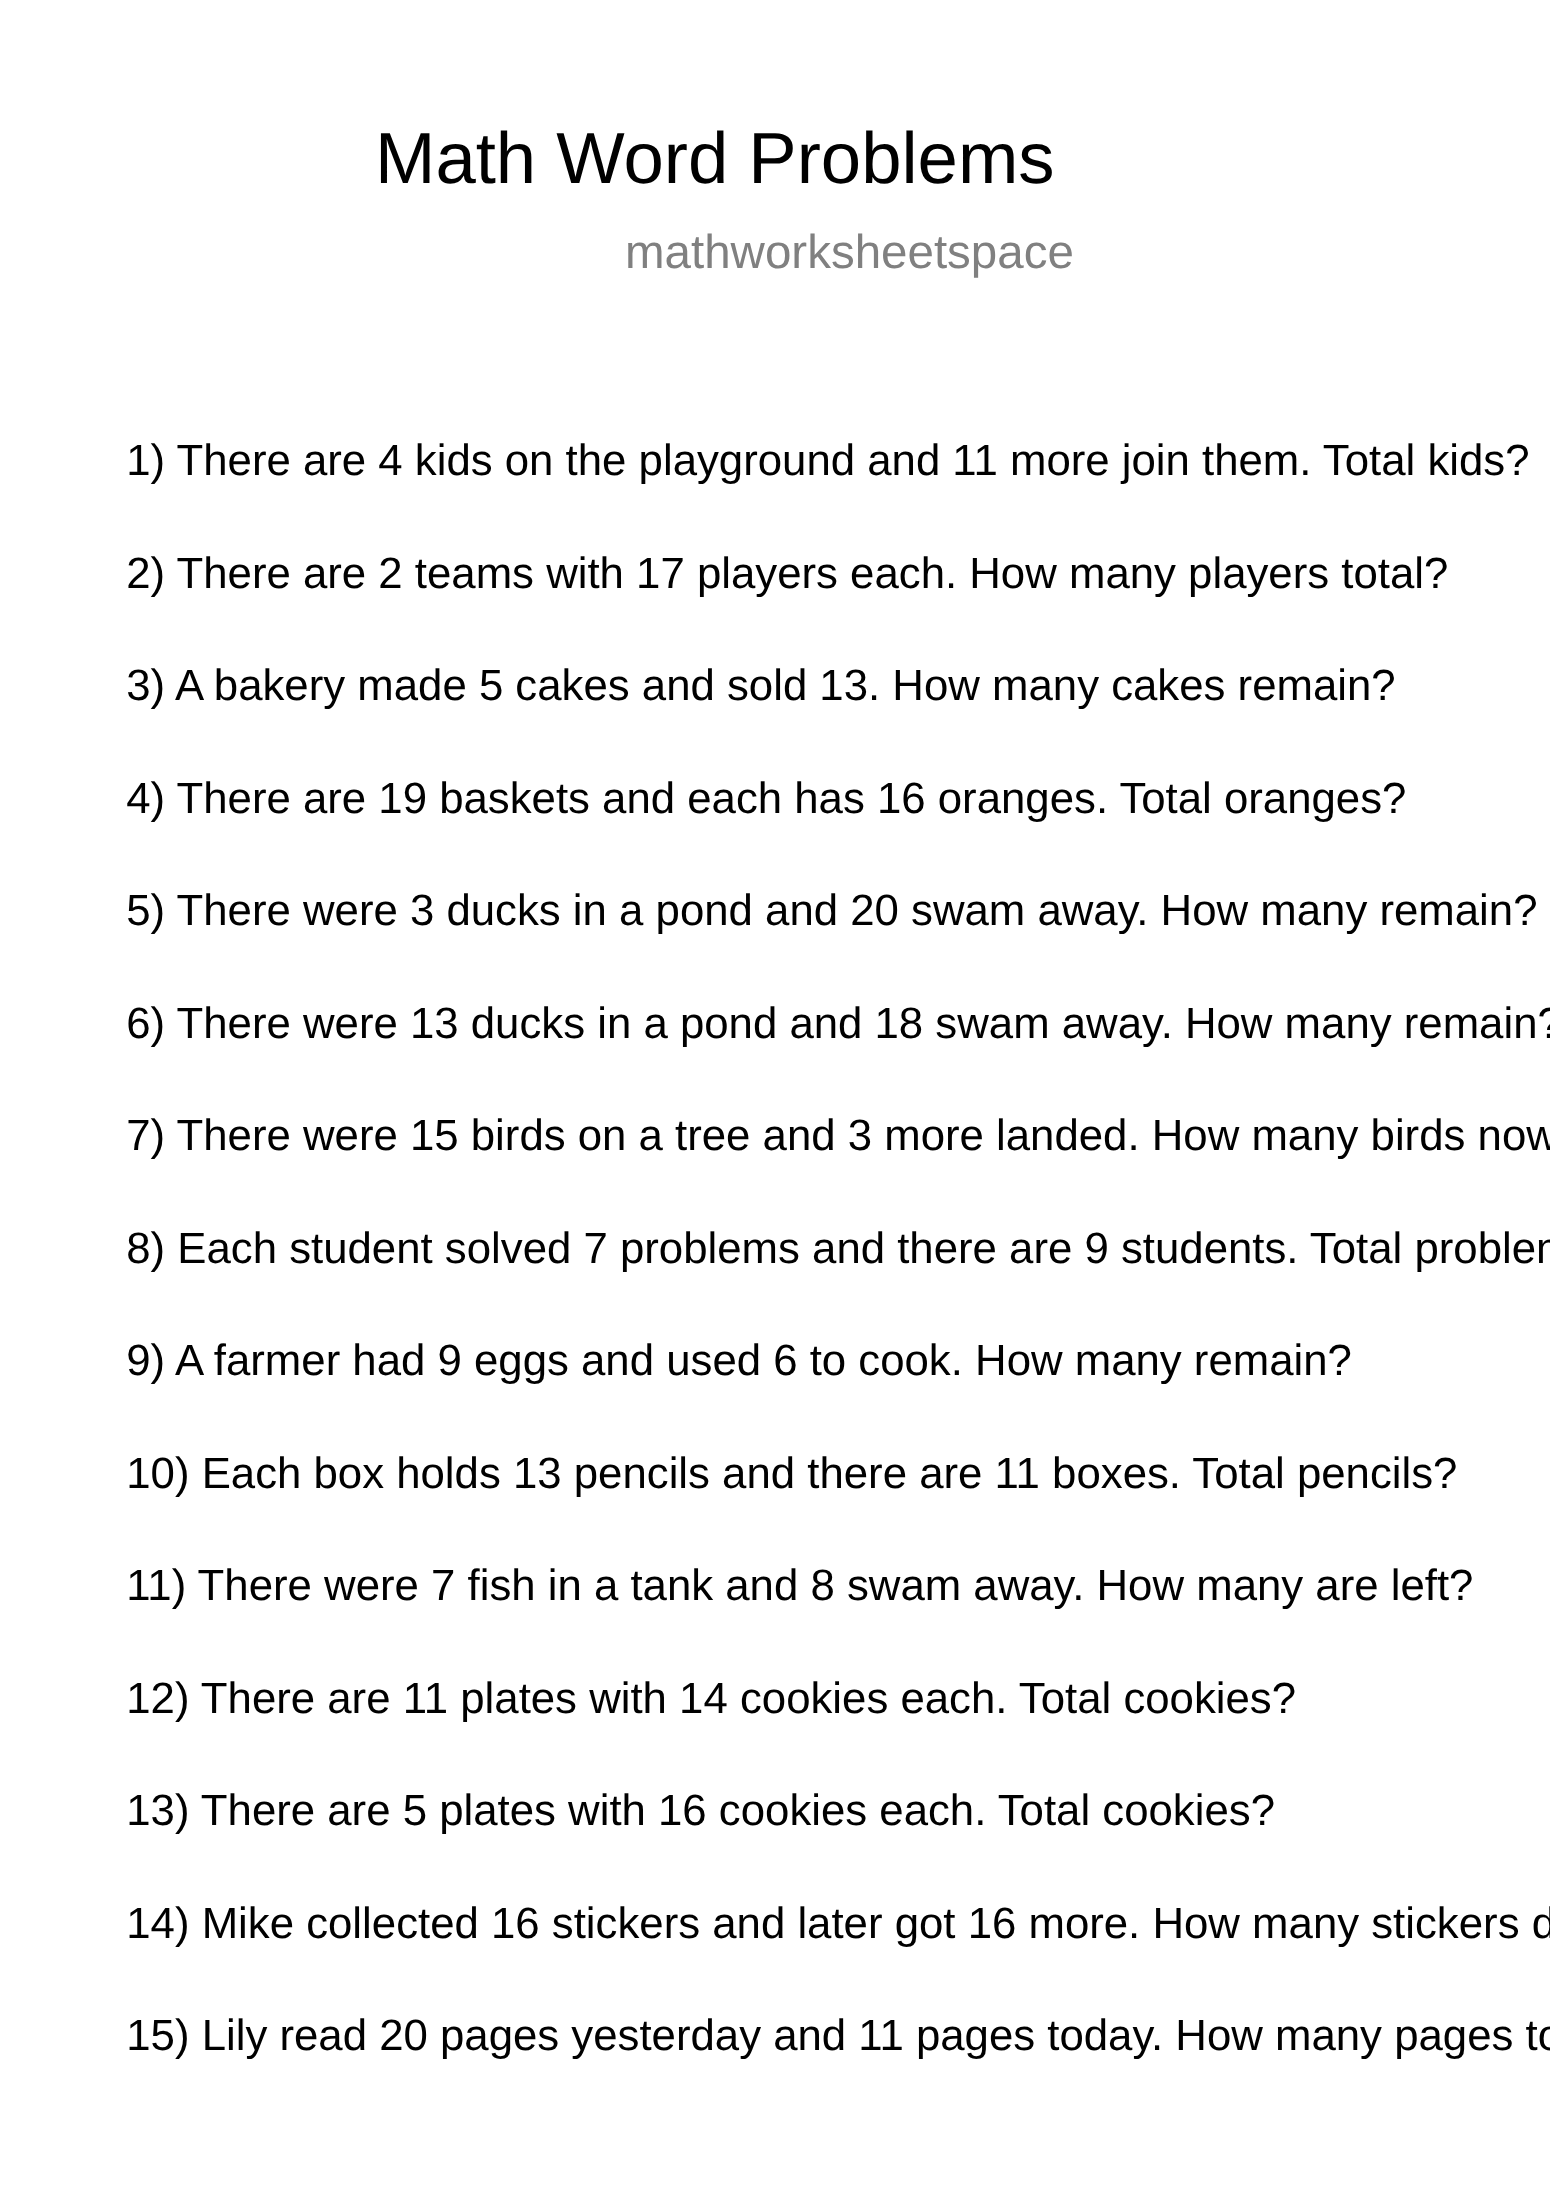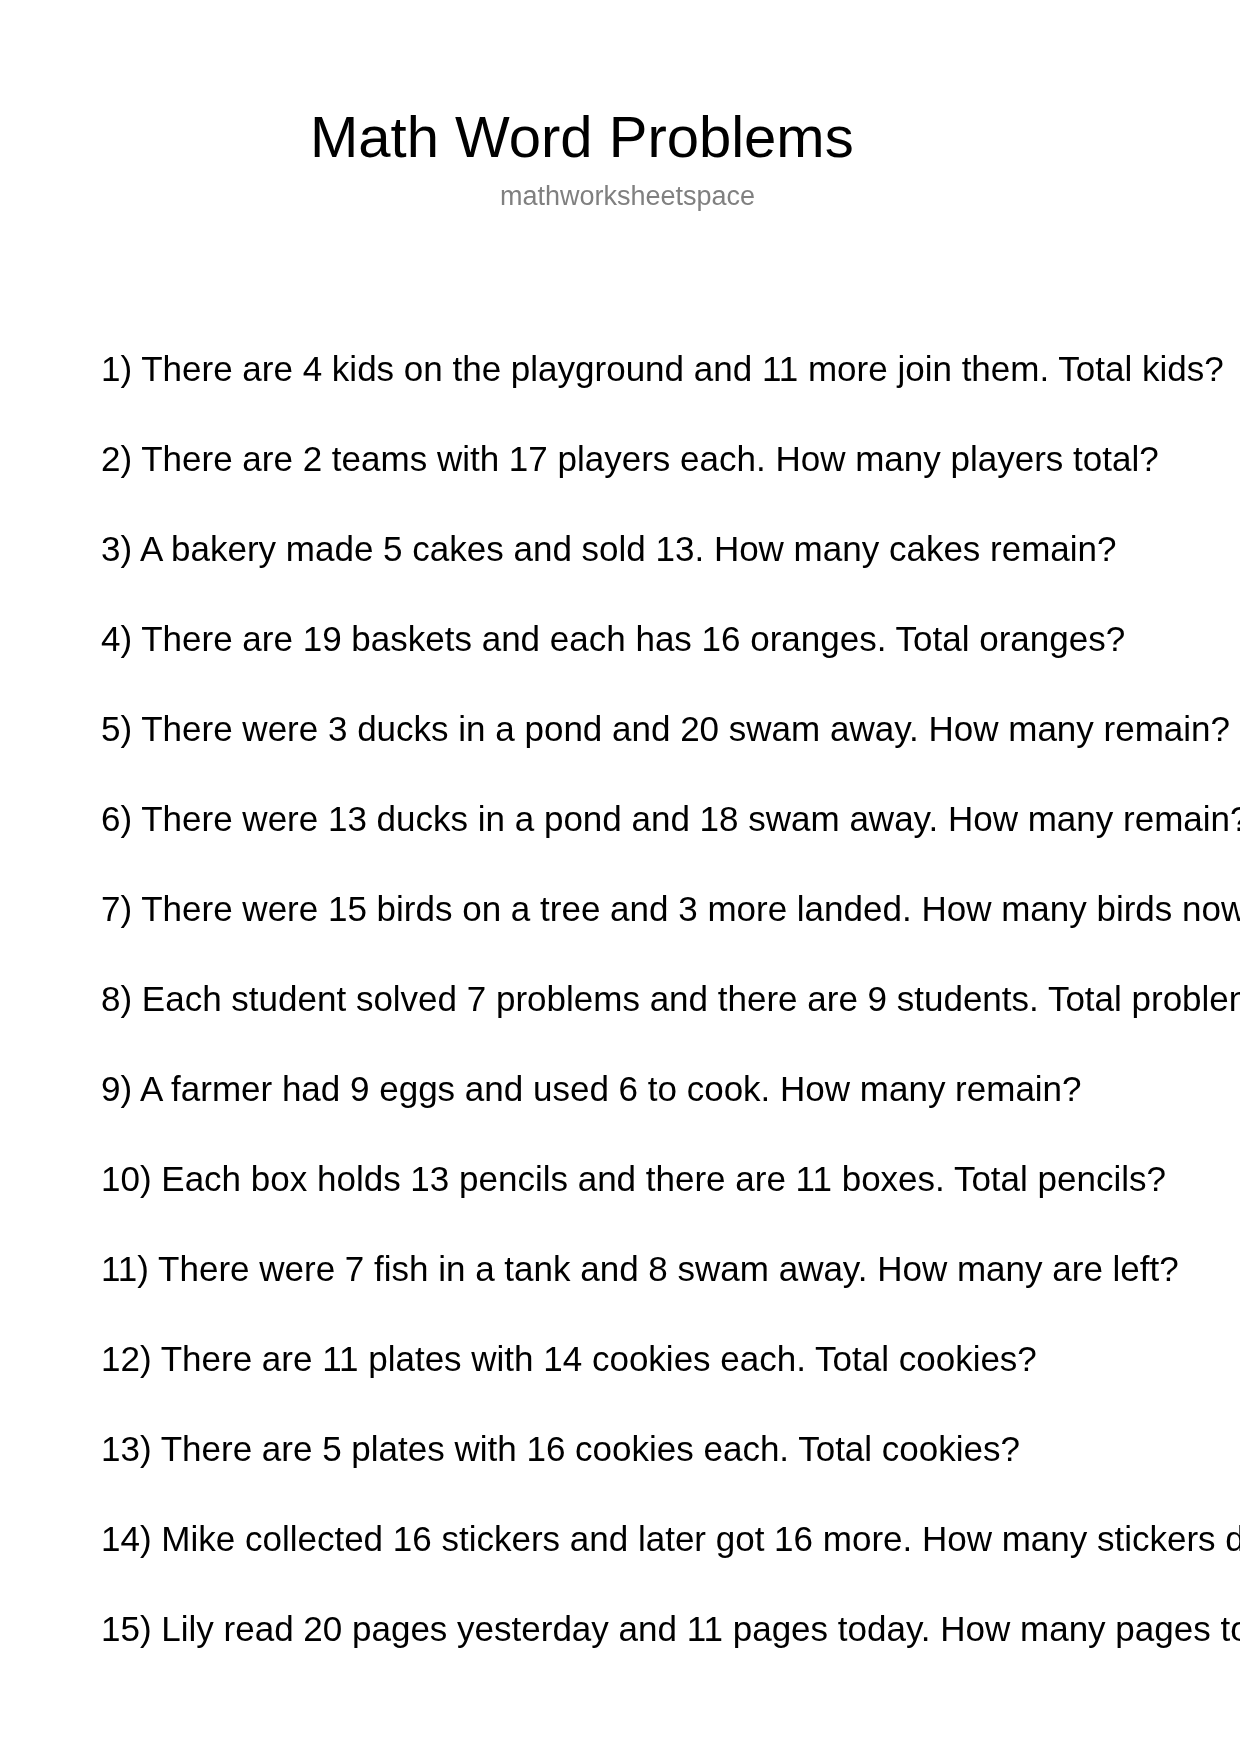--- a/index.html
+++ b/index.html
@@ -16,27 +16,27 @@
       color: #000000;
     }
     .page-title {
       position: absolute;
       left: 300px;
       top: 98px;
       font-size: 58px;
       line-height: 1;
       white-space: nowrap;
       font-weight: normal;
-      margin: 10px;
+      margin: 0;
     }
     .page-subtitle {
       position: absolute;
       left: 500px;
       top: 183px;
-      font-size: 27px;
+      font-size: 38px;
       line-height: 1;
       color: #808080;
       white-space: nowrap;
     }
     .problem-list {
       position: absolute;
       left: 101px;
       top: 351px;
       margin: 0;
       padding: 0;

